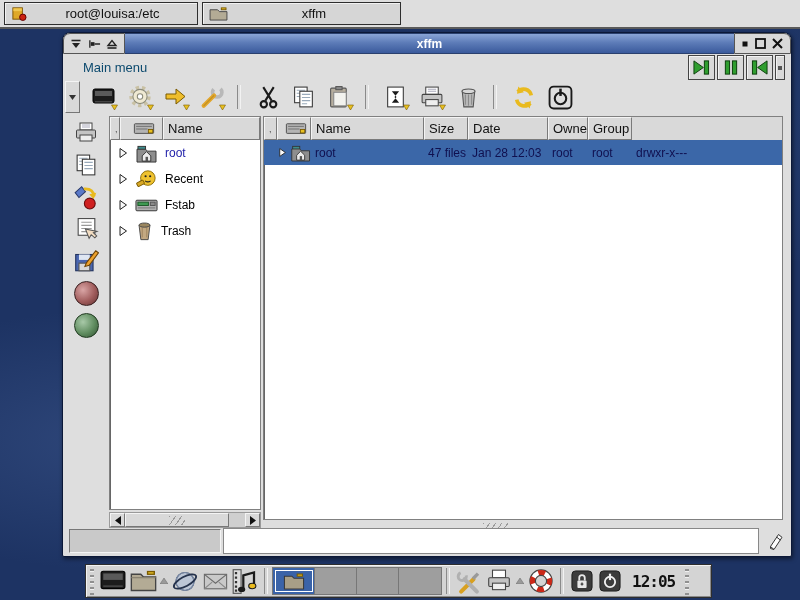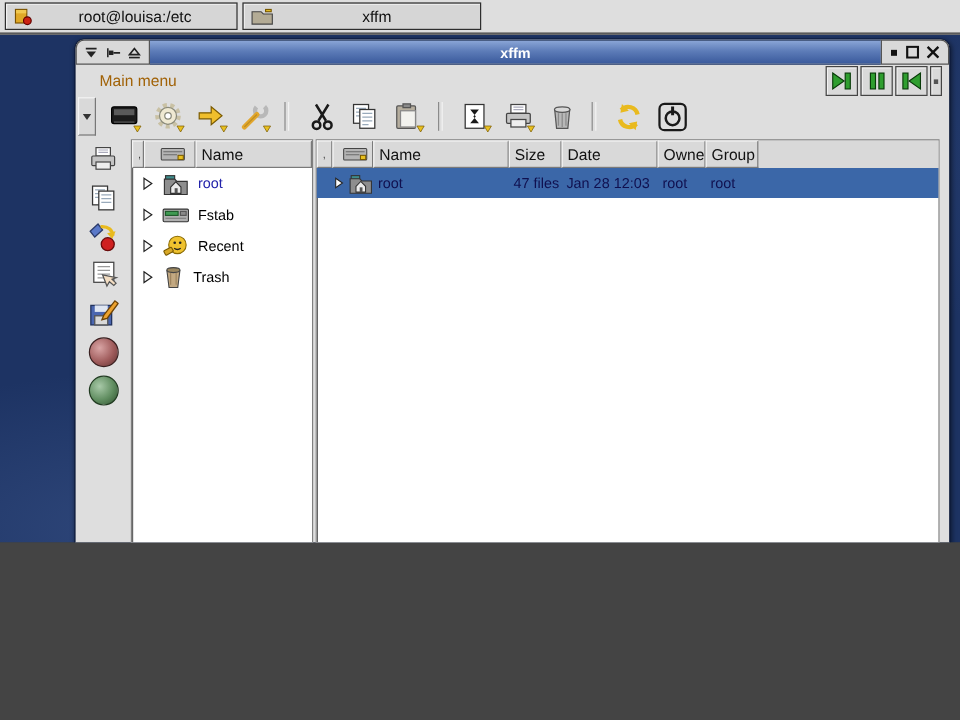--- a/index.html
+++ b/index.html
@@ -1,37 +1,37 @@
 <!DOCTYPE html>
 <html><head>
 <meta charset="utf-8">
 <style>
   html,body{margin:0;padding:0;background:#444;}
-  .screen{position:relative;width:800px;height:452px;overflow:hidden;
+  .screen{position:relative;width:800px;height:600px;overflow:hidden;
     font-family:"Liberation Sans",sans-serif;font-size:12px;color:#111;
     background:
       radial-gradient(ellipse 420px 200px at 110px 440px, rgba(90,120,180,.28), transparent 65%),
       radial-gradient(ellipse 520px 260px at 640px 130px, rgba(70,100,160,.18), transparent 60%),
       #1d3363;}
   .abs{position:absolute;}
   .raised{border-top:1px solid #f4f4f4;border-left:1px solid #f4f4f4;border-bottom:1px solid #777;border-right:1px solid #777;}
   .sunken{border-top:1px solid #777;border-left:1px solid #777;border-bottom:1px solid #f4f4f4;border-right:1px solid #f4f4f4;}
   
   .topbar{left:0;top:0;width:800px;height:29px;background:#dedede;border-bottom:2px solid #5a5a5a;box-sizing:border-box;}
   .taskbtn{position:absolute;top:2px;height:23px;background:#d6d6d6;border:1px solid #2e2e2e;box-shadow:inset 1px 1px 0 #f2f2f2;display:flex;align-items:center;box-sizing:border-box;}
   .taskbtn .lbl{flex:1;text-align:center;font-size:13px;color:#111;}
   
   .window{left:62px;top:32px;width:730px;height:525px;background:#dedede;border:1px solid #0b1838;border-radius:8px 8px 2px 2px;box-sizing:border-box;box-shadow:1px 2px 4px rgba(0,0,0,.5);}
   .titlebar{display:flex;height:21px;}
   .tb-box{background:#d9d9d9;border:1px solid #555;box-sizing:border-box;display:flex;align-items:center;justify-content:space-evenly;}
   .tb-left{width:62px;border-radius:7px 0 0 0;}
   .tb-right{width:57px;border-radius:0 7px 0 0;}
   .tb-title{flex:1;background:linear-gradient(180deg,#8aa5d6 0%,#5d7cb8 45%,#3a5a9c 100%);border-top:1px solid #2a406e;border-bottom:1px solid #2a406e;display:flex;align-items:center;justify-content:center;color:#fff;font-weight:bold;font-size:12px;}
   .menubar{position:relative;height:26px;display:flex;align-items:center;}
-  .menu-item{padding:2px 10px;margin-left:10px;font-size:13px;color:#a16207;}
+  .menu-item{padding:2px 10px;margin-left:10px;font-size:13px;color:#0c4a6e;}
   .navgrp{position:absolute;right:6px;top:1px;display:flex;gap:2px;}
   .navbtn{width:27px;height:25px;background:#d9d9d9;border:1px solid #444;box-shadow:inset 1px 1px 0 #f2f2f2;display:flex;align-items:center;justify-content:center;box-sizing:border-box;}
   .navbtn.sm{width:10px;}
   .toolbar{height:34px;display:flex;align-items:center;padding-left:2px;}
   .ddbtn{width:13px;height:30px;background:#d9d9d9;display:flex;align-items:center;justify-content:center;}
   .tbtn{width:30px;height:30px;display:flex;align-items:center;justify-content:center;position:relative;margin-left:6px;}
   .tsep{width:2px;height:24px;margin:0 6px 0 10px;border-left:1px solid #8a8a8a;border-right:1px solid #f2f2f2;}
   .miniarrow{position:absolute;right:0;bottom:1px;}
   
   .main{position:relative;height:416px;}
@@ -378,40 +378,40 @@
               <path d="M2 5.5 h9 l2 2 h9 v11.5 H2z" fill="#8e8e8e" stroke="#333"></path>
               <path d="M7.5 12.5 l4.5-4.5 4.5 4.5 v5.5 h-9z" fill="#ececec" stroke="#333"></path>
               <rect x="11" y="13.5" width="2.6" height="4.5" fill="#555"></rect>
             </svg>
           <span class="lbl" style="color:#2222aa;">root</span>
         </div>
         <div class="trow">
           <svg width="10" height="12" viewBox="0 0 10 12">
               <path d="M2 1.5 L8.5 6 L2 10.5z" fill="#fafafa" stroke="#222"></path>
             </svg>
-          <svg width="23" height="15" viewBox="0 0 24 15">
-              <rect x="1" y="2" width="22" height="11" rx="1" fill="#b0b0b0" stroke="#333"></rect>
-              <rect x="3" y="4" width="11" height="3.5" fill="#3f9a52" stroke="#1d5a2a"></rect>
-              <rect x="16" y="4" width="5" height="3.5" fill="#8a8a8a" stroke="#555"></rect>
-              <path d="M3 10h18" stroke="#777"></path>
-            </svg>
-          <span class="lbl">Fstab</span>
-        </div>
-        <div class="trow">
-          <svg width="10" height="12" viewBox="0 0 10 12">
-              <path d="M2 1.5 L8.5 6 L2 10.5z" fill="#fafafa" stroke="#222"></path>
-            </svg>
           <svg width="23" height="20" viewBox="0 0 24 22">
               <circle cx="13.5" cy="10" r="8" fill="#efc22f" stroke="#8a6a00"></circle>
               <circle cx="11" cy="8" r="1.2" fill="#222"></circle>
               <circle cx="16" cy="8" r="1.2" fill="#222"></circle>
               <path d="M10.5 13 q3 2.4 6 0" stroke="#222" fill="none" stroke-width="1.2"></path>
               <rect x="1.5" y="13.5" width="8" height="4.5" rx="1" transform="rotate(-28 5.5 16)" fill="#d8a826" stroke="#7a5a00"></rect>
             </svg>
           <span class="lbl">Recent</span>
+        </div>
+        <div class="trow">
+          <svg width="10" height="12" viewBox="0 0 10 12">
+              <path d="M2 1.5 L8.5 6 L2 10.5z" fill="#fafafa" stroke="#222"></path>
+            </svg>
+          <svg width="23" height="15" viewBox="0 0 24 15">
+              <rect x="1" y="2" width="22" height="11" rx="1" fill="#b0b0b0" stroke="#333"></rect>
+              <rect x="3" y="4" width="11" height="3.5" fill="#3f9a52" stroke="#1d5a2a"></rect>
+              <rect x="16" y="4" width="5" height="3.5" fill="#8a8a8a" stroke="#555"></rect>
+              <path d="M3 10h18" stroke="#777"></path>
+            </svg>
+          <span class="lbl">Fstab</span>
         </div>
         <div class="trow">
           <svg width="10" height="12" viewBox="0 0 10 12">
               <path d="M2 1.5 L8.5 6 L2 10.5z" fill="#fafafa" stroke="#222"></path>
             </svg>
           <svg width="19" height="20" viewBox="0 0 20 22">
               <path d="M4 4.5 L6 20.5 h8 L16 4.5" fill="#c3a982" stroke="#444"></path>
               <path d="M7.5 7v11M12.5 7v11" stroke="#9a805c"></path>
               <ellipse cx="10" cy="4.5" rx="6" ry="2.3" fill="#9a865e" stroke="#444"></ellipse>
             </svg>
@@ -468,20 +468,21 @@
                 <path d="M2 5.5 h9 l2 2 h9 v11.5 H2z" fill="#8e8e8e" stroke="#333"></path>
                 <path d="M7.5 12.5 l4.5-4.5 4.5 4.5 v5.5 h-9z" fill="#ececec" stroke="#333"></path>
                 <rect x="11" y="13.5" width="2.6" height="4.5" fill="#555"></rect>
               </svg>
           </div>
           <div class="fcell">root</div>
           <div class="fcell">47 files</div>
           <div class="fcell">Jan 28 12:03</div>
           <div class="fcell">root</div>
           <div class="fcell">root</div>
+          <div class="fcell">drwxr-x---</div>
         </div>
       </div>
 
       <div class="abs hatch-h" style="left:420px;top:409px;"></div>
     </div>
 
     <div class="statusbar">
       <div class="statbox sunken"></div>
       <input class="entry" type="text" value="" style="">
       <div class="eraserbtn">

